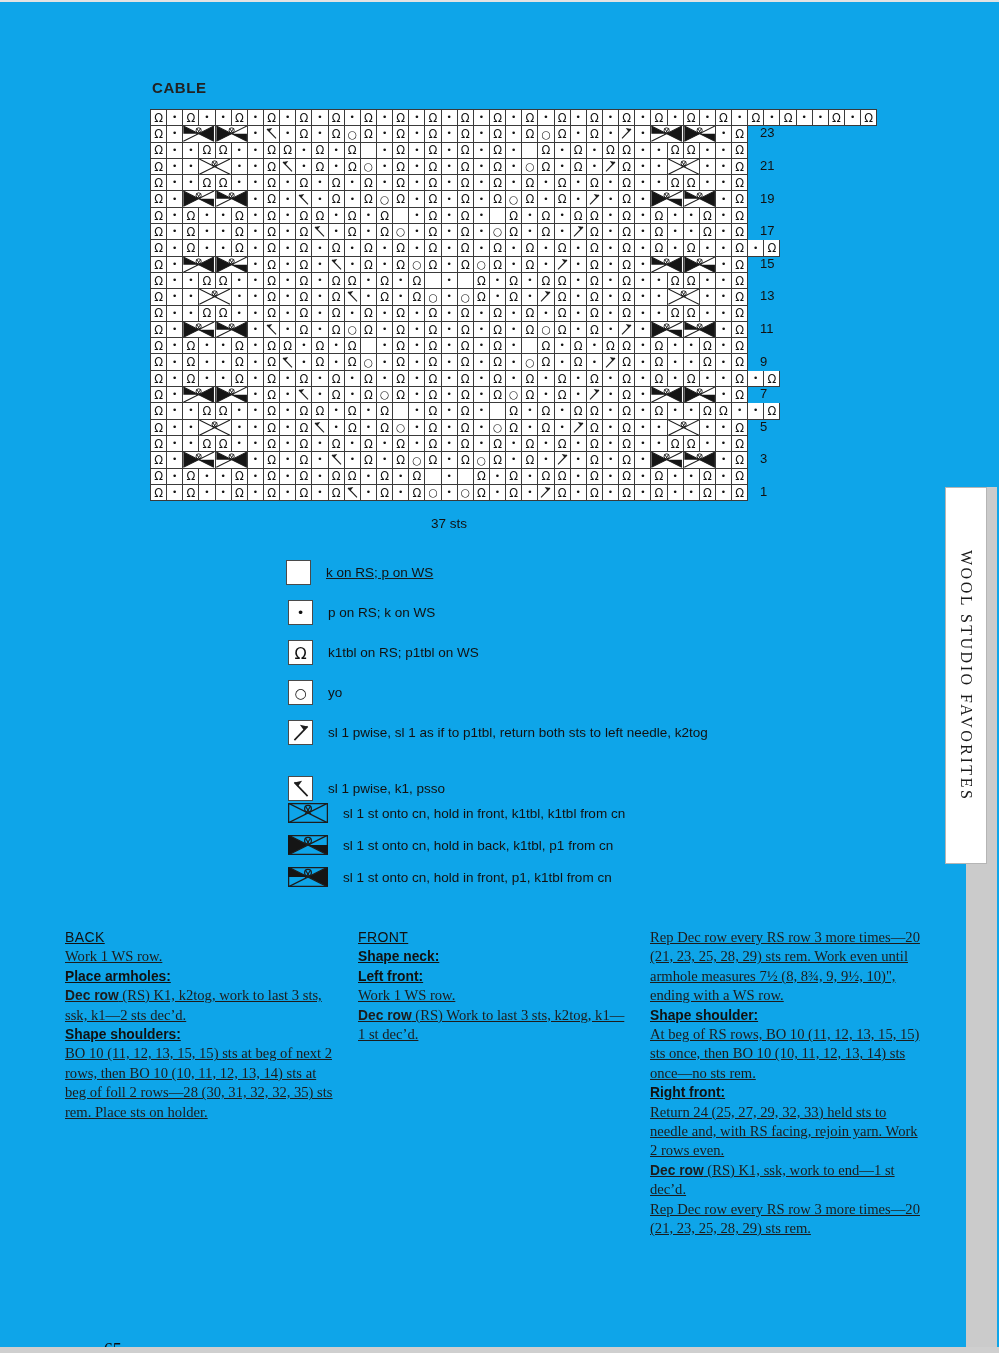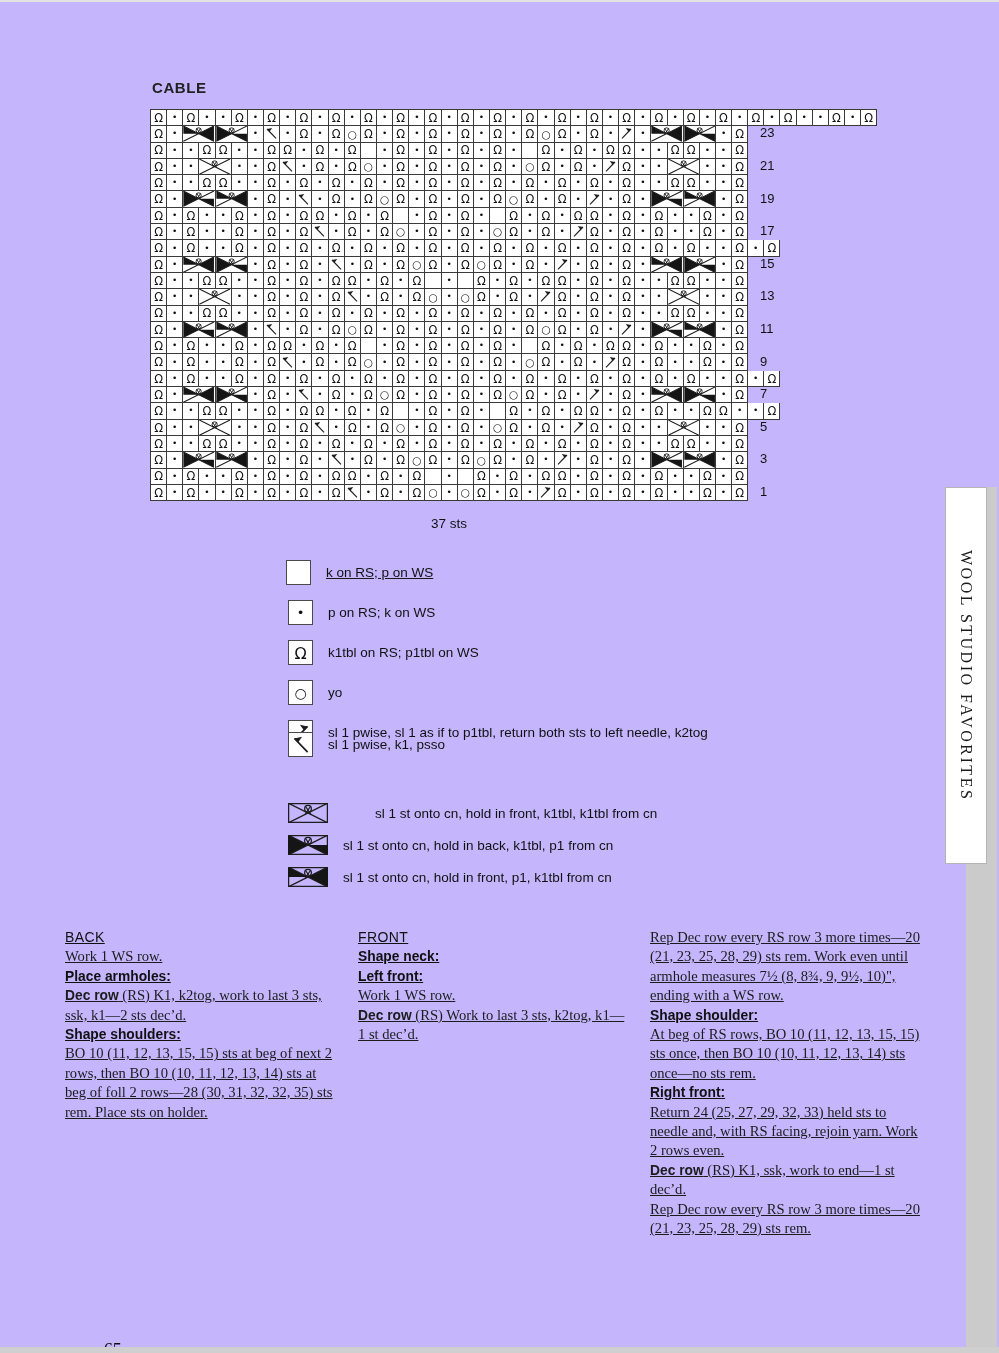--- a/index.html
+++ b/index.html
@@ -1,16 +1,16 @@
 <!DOCTYPE html>
 <html><head>
 <meta charset="utf-8">
 <style>
   html,body{margin:0;padding:0;background:#fff;}
-  #page{position:relative;width:999px;height:1353px;background:#c4b5fd;overflow:hidden;
+  #page{position:relative;width:999px;height:1353px;background:#0ea5e9;overflow:hidden;
         font-family:"Liberation Sans",sans-serif;color:#1a1a1a;}
   .topline{position:absolute;left:0;top:0;width:100%;height:2px;background:#e3e3e3;}
   .bottomband{position:absolute;left:0;top:1347px;width:100%;height:6px;background:#cfcfcf;}
   .sideband{position:absolute;left:966px;top:487px;width:31px;height:866px;background:#cbcbcb;}
 
   
   #chart-title{position:absolute;left:152px;top:79px;font-size:15px;font-weight:600;
                letter-spacing:.6px;color:#222;}
   #chart{position:absolute;left:150px;top:109px;border-top:1px solid #3a3a3a;border-left:1px solid #3a3a3a;}
   .crow{display:flex;height:16.3px;box-sizing:border-box;}
@@ -3051,30 +3051,30 @@
       </div>
       <div class="lg-item" style="left: 288px; top: 720px;">
         <div class="lg-box">
           <svg width="22" height="22" viewBox="0 0 16 16">
             <line x1="3.2" y1="13.2" x2="12.8" y2="3.2" stroke="#1d1d1d" stroke-width="1.2"></line>
             <polygon points="12.8,3.2 7.2,2.0 10.2,6.2" fill="#1d1d1d"></polygon>
           </svg>
         </div>
         <div class="lg-label">sl 1 pwise, sl 1 as if to p1tbl, return both sts to left needle, k2tog</div>
       </div>
-      <div class="lg-item" style="left: 288px; top: 732px;">
+      <div class="lg-item" style="left: 288px; top: 776px;">
         <div class="lg-box">
           <svg width="22" height="22" viewBox="0 0 16 16">
             <line x1="12.8" y1="13.2" x2="3.2" y2="3.2" stroke="#1d1d1d" stroke-width="1.2"></line>
             <polygon points="3.2,3.2 8.8,2.0 5.8,6.2" fill="#1d1d1d"></polygon>
           </svg>
         </div>
         <div class="lg-label">sl 1 pwise, k1, psso</div>
       </div>
-      <div class="lg-item" style="left: 288px; top: 803px; gap: 32px;">
+      <div class="lg-item" style="left: 288px; top: 803px;">
         <div class="lg-cablewrap">
           <svg width="40" height="20" viewBox="0 0 32 16">
             <rect x="0.5" y="0.5" width="31" height="15" fill="none" stroke="#1d1d1d" stroke-width="1"></rect>
             <line x1="0" y1="0" x2="32" y2="16" stroke="#1d1d1d" stroke-width="1.1"></line>
             <line x1="0" y1="16" x2="32" y2="0" stroke="#1d1d1d" stroke-width="1.1"></line>
             <line x1="13.6" y1="9.2" x2="18.2" y2="2.4" stroke="#1d1d1d" stroke-width="1"></line>
             <line x1="18.4" y1="9.2" x2="13.8" y2="2.4" stroke="#1d1d1d" stroke-width="1"></line>
             <circle cx="16" cy="4.6" r="2.7" fill="none" stroke="#1d1d1d" stroke-width="1"></circle>
           </svg>
         </div>

